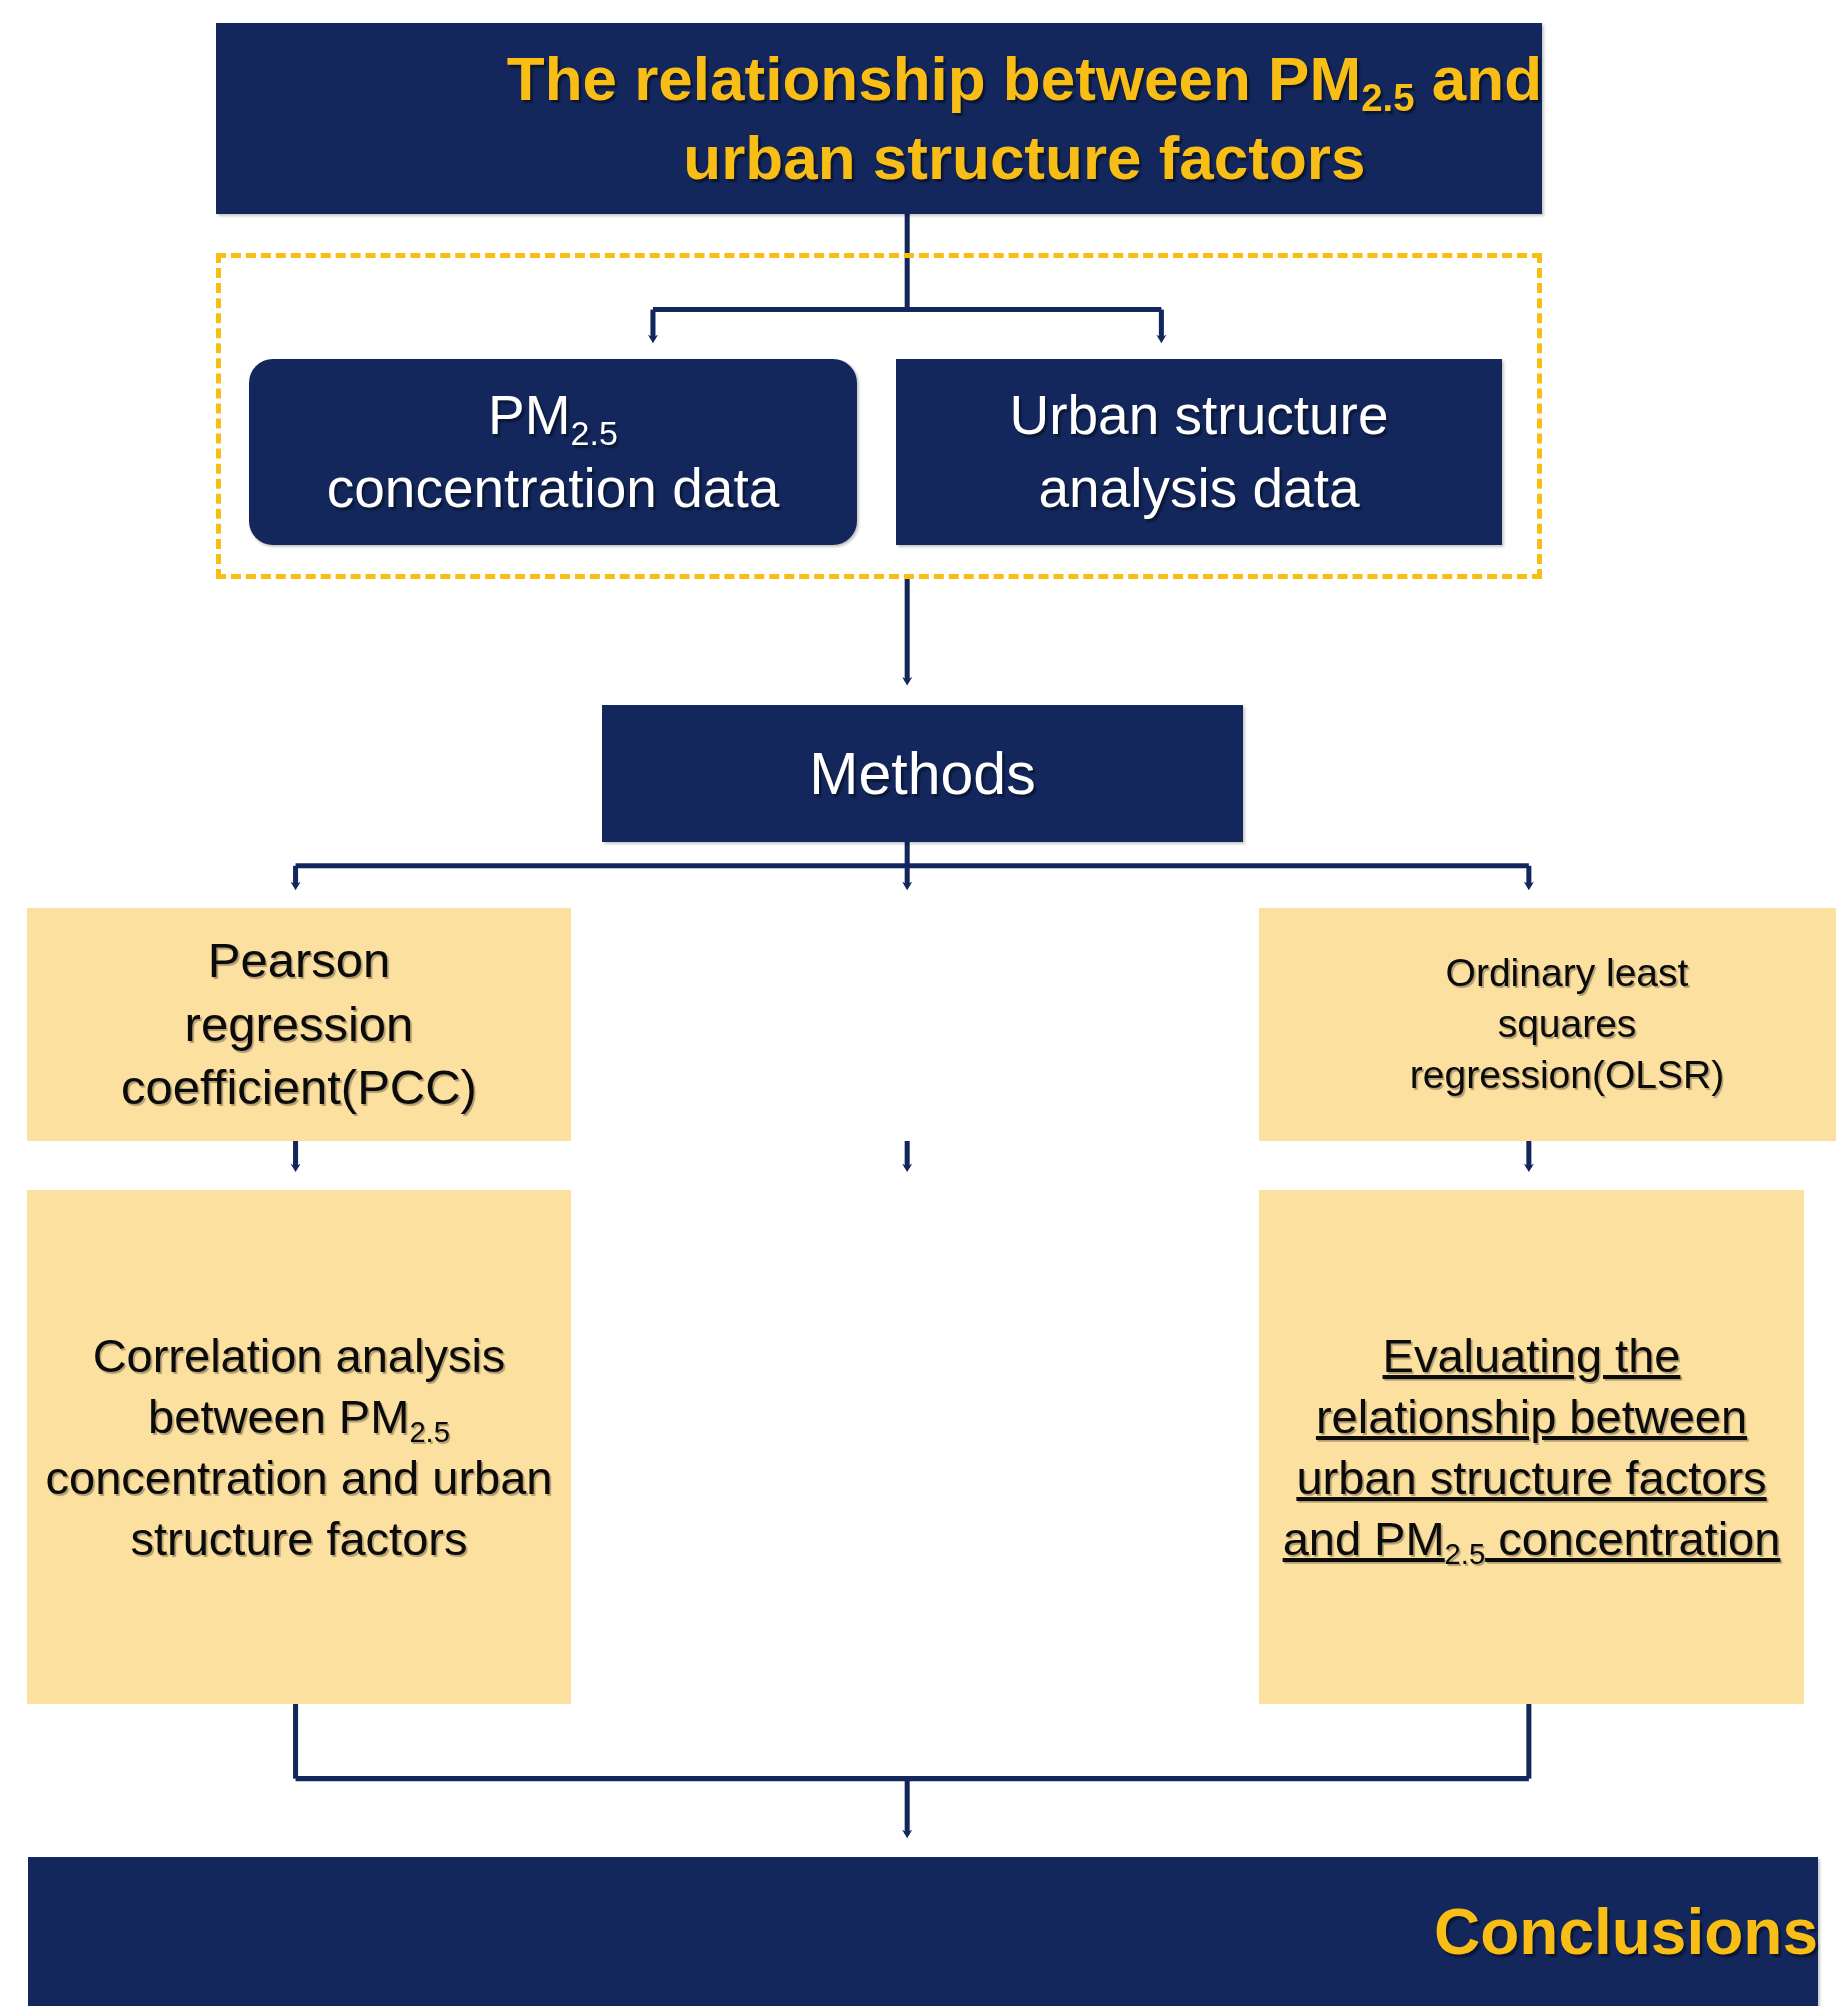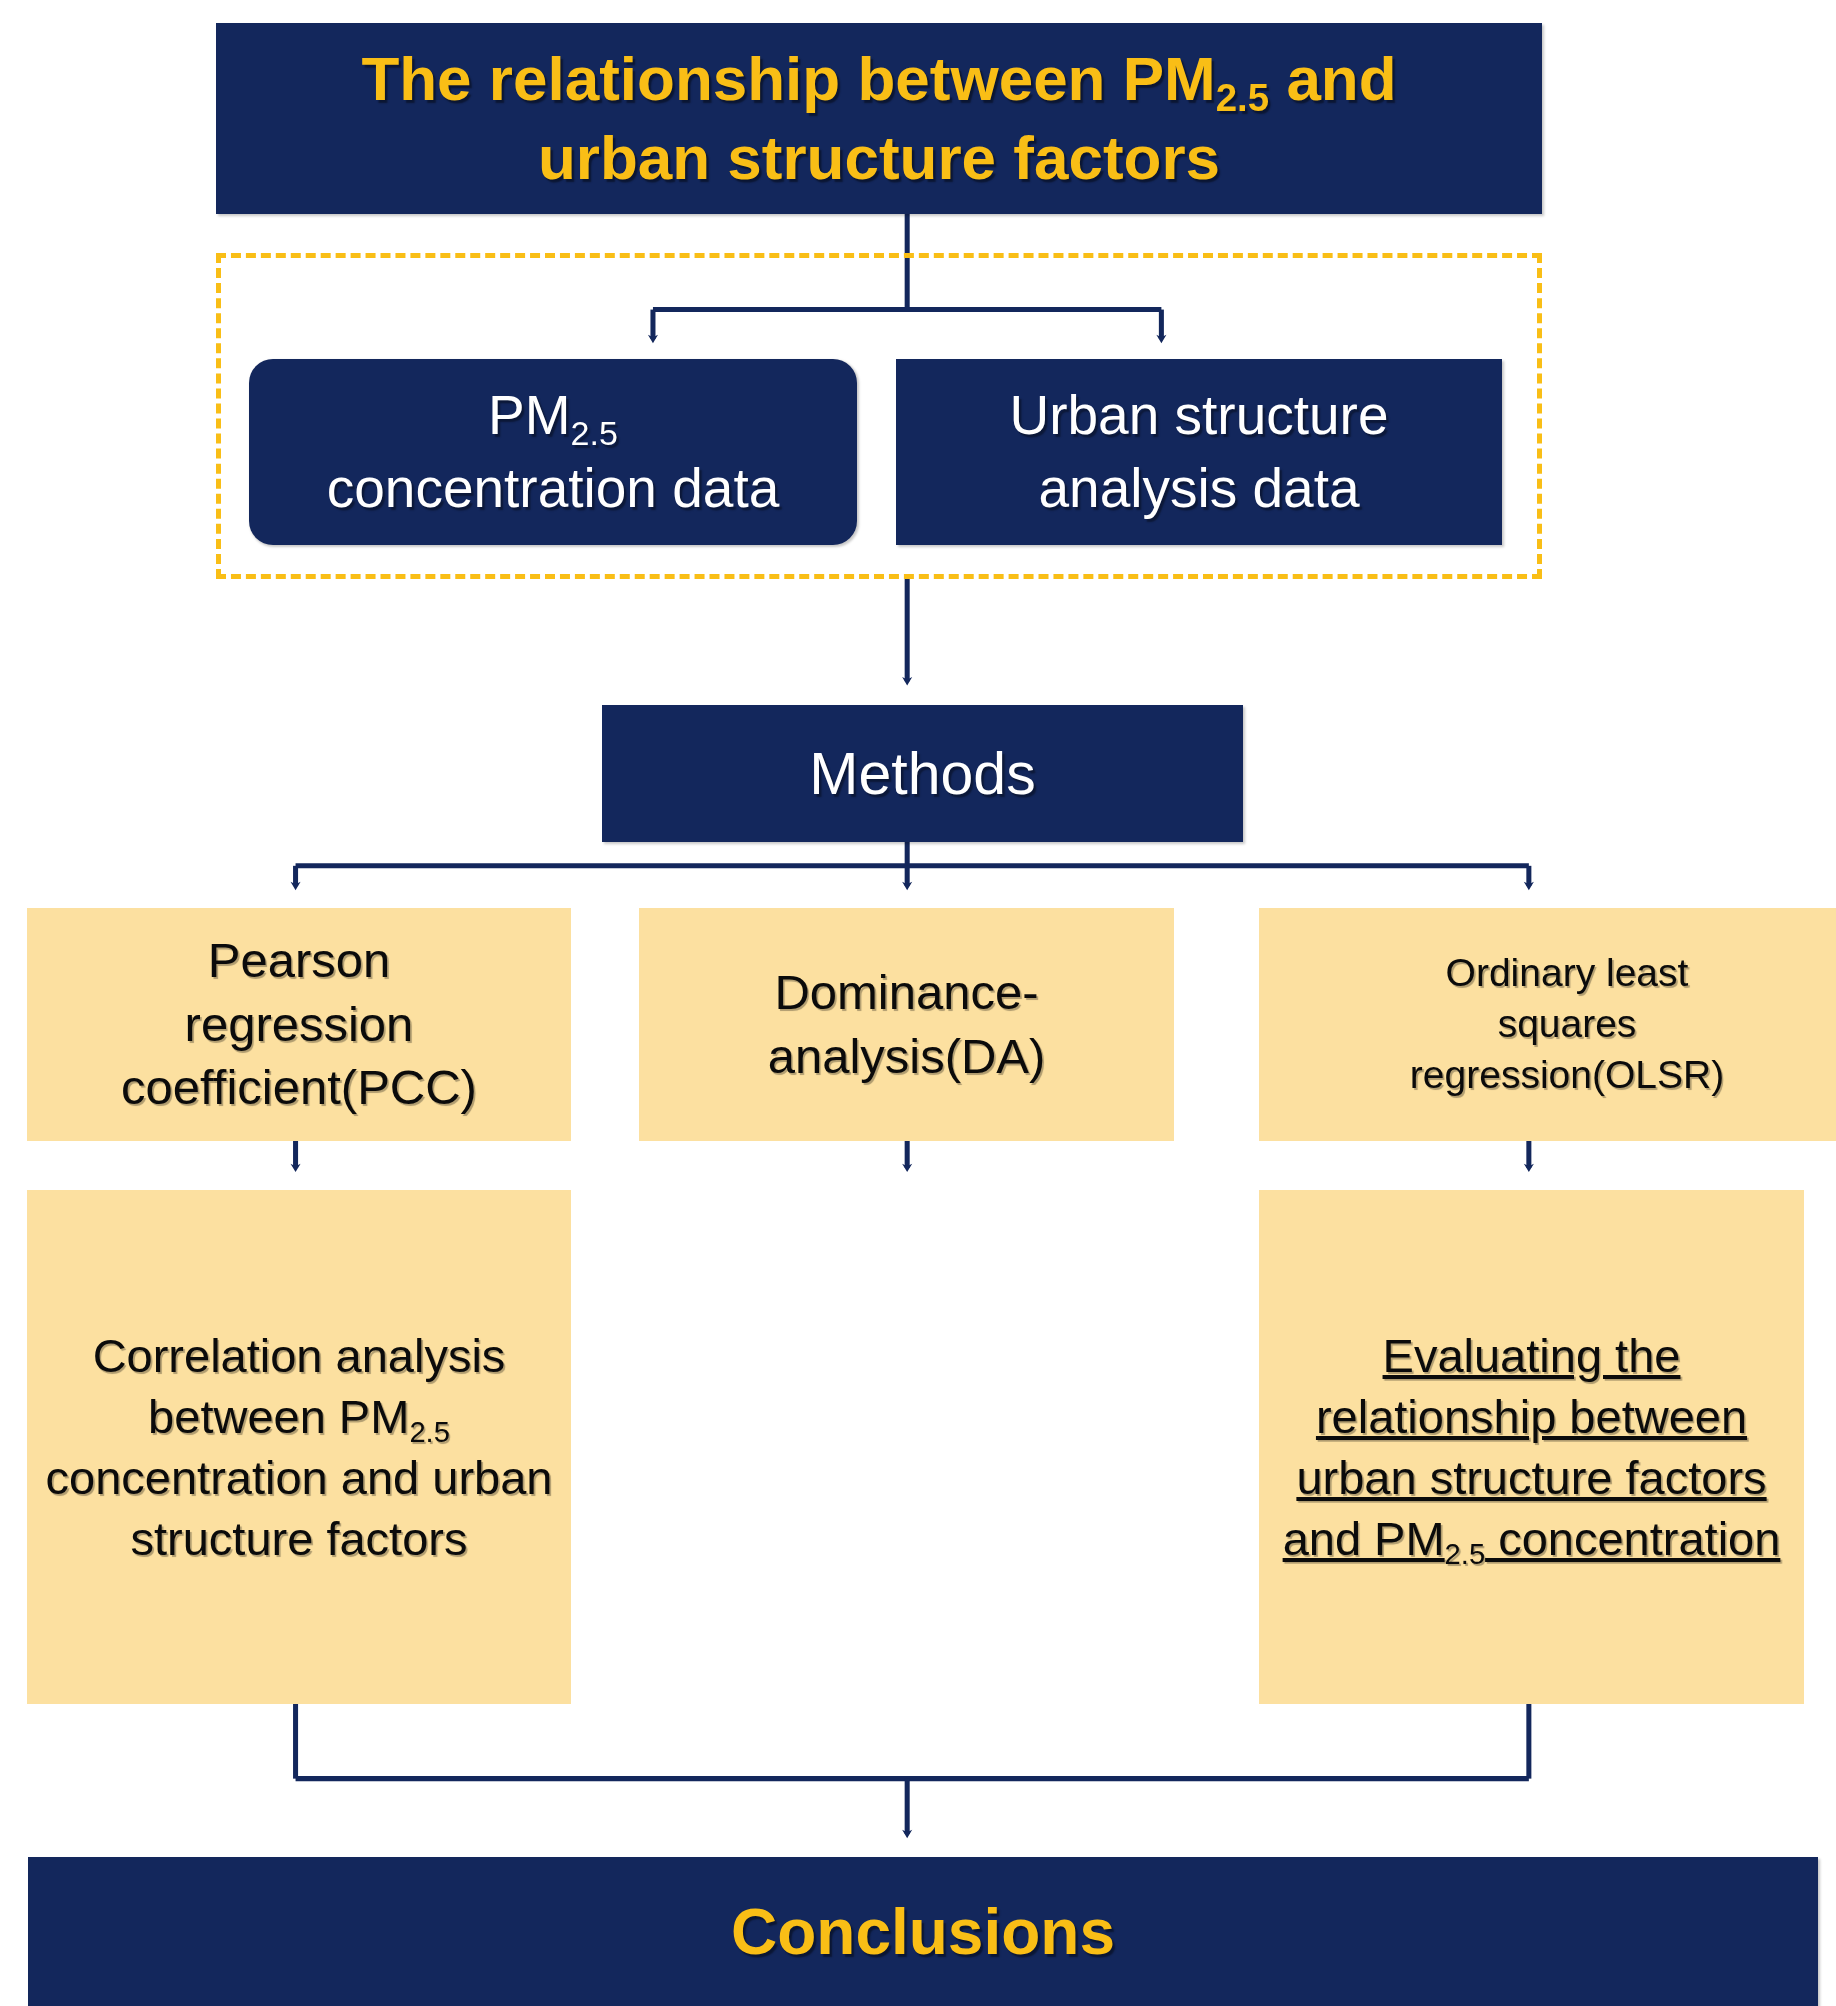--- a/index.html
+++ b/index.html
@@ -10,20 +10,21 @@
   
   .navy{
     position:absolute;background:#13275C;
     color:#FFFFFF;display:flex;align-items:center;justify-content:center;
     text-align:center;box-sizing:border-box;
     box-shadow:1.7px 1.7px 2.5px rgba(0,0,0,.22);
   }
   .navy-title{
     color:#F9BE16;font-weight:bold;
     text-shadow:2.5px 2.5px 1.7px rgba(0,0,0,.45);
+    justify-content:flex-end;
   }
   .navy-plain{
     color:#FFFFFF;font-weight:normal;
     text-shadow:2.5px 2.5px 1.7px rgba(0,0,0,.40);
   }
   .cream{
     position:absolute;background:#FCE0A0;color:#0B0B0B;
     display:flex;align-items:center;justify-content:center;
     text-align:center;box-sizing:border-box;
     text-shadow:1.7px 1.7px 0.8px rgba(0,0,0,.30);
@@ -118,26 +119,20 @@
   </div>
 
   <div class="cream" id="m1">
     <div>
       <span>Pearson</span><br>
       <span>regression</span><br>
       <span>coefficient(PCC)</span>
     </div>
   </div>
 
-  <div class="cream" id="m2">
-    <div>
-      <span>Dominance-</span><br>
-      <span>analysis(DA)</span>
-    </div>
-  </div>
 
   <div class="cream" id="m3">
     <div>
       <span>Ordinary least</span><br>
       <span>squares</span><br>
       <span>regression(OLSR)</span>
     </div>
   </div>
 
   <div class="cream" id="r1">

